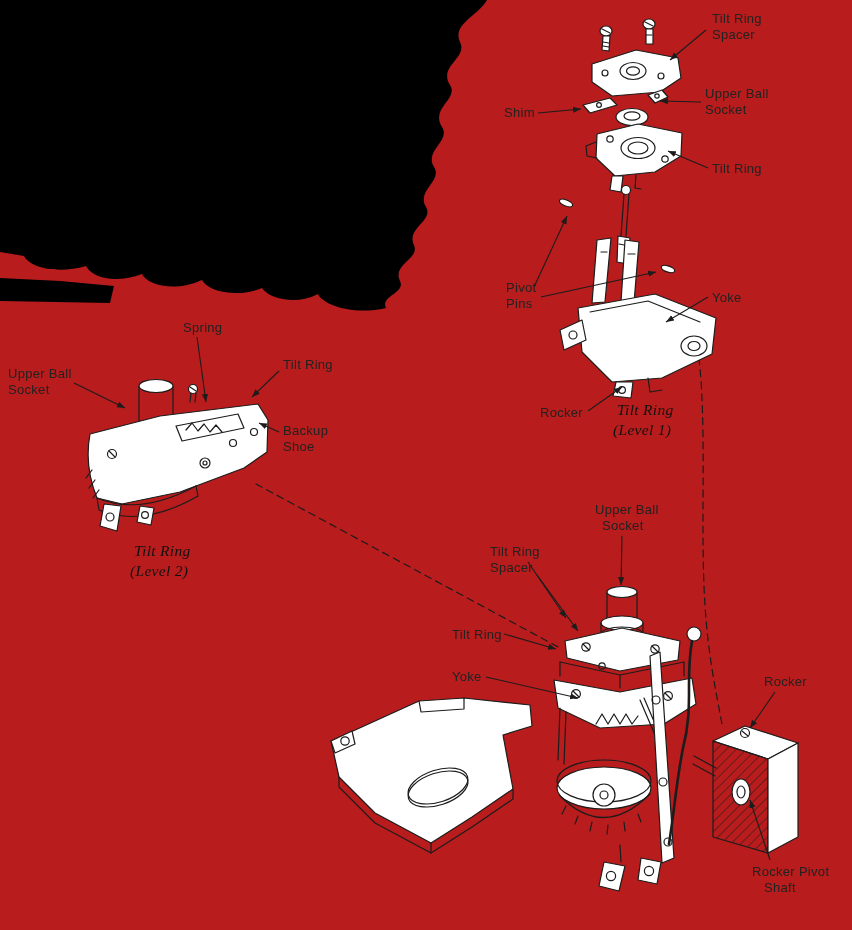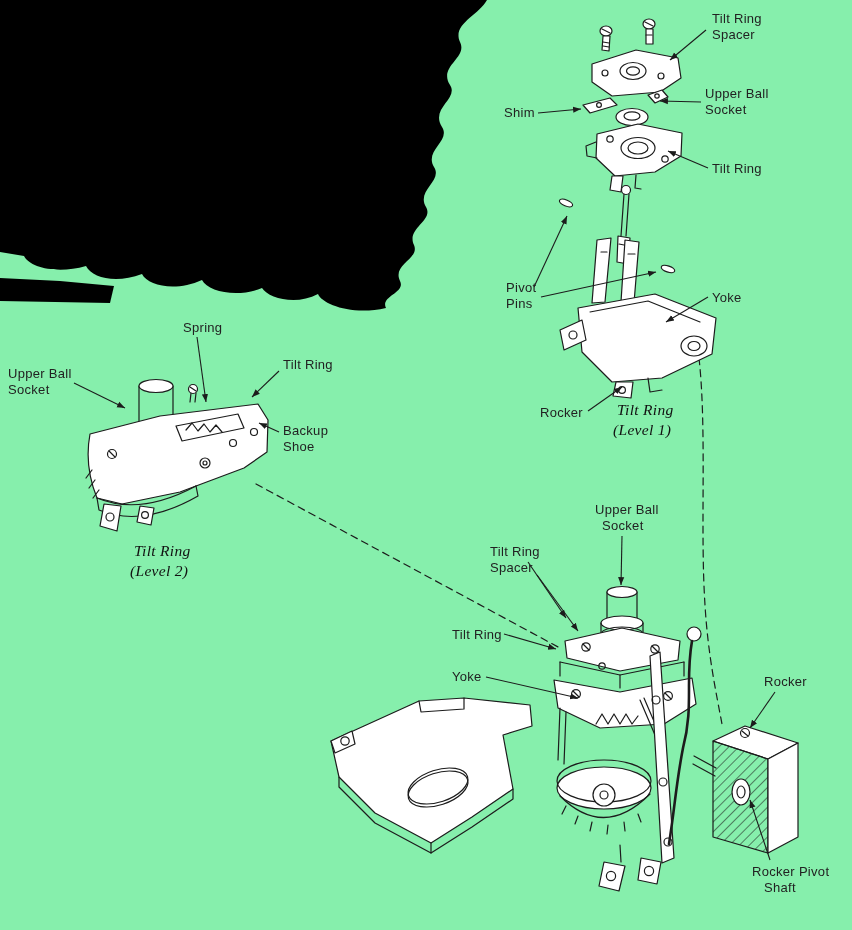--- a/index.html
+++ b/index.html
@@ -1,20 +1,20 @@
 <!DOCTYPE html>
 <html><head>
 <meta charset="utf-8">
 <style>
   html,body { margin:0; padding:0; background:#fff; }
   #page {
     position: relative;
     width: 852px;
     height: 930px;
-    background: #86efac;
+    background: #b91c1c;
     overflow: hidden;
     font-family: "Liberation Sans", sans-serif;
   }
   svg { display:block; }
   
   .art path, .art line, .art circle, .art ellipse, .art polyline, .art rect {
     stroke: #1c1c1c;
     stroke-width: 1.2;
     fill: none;
     stroke-linecap: round;

